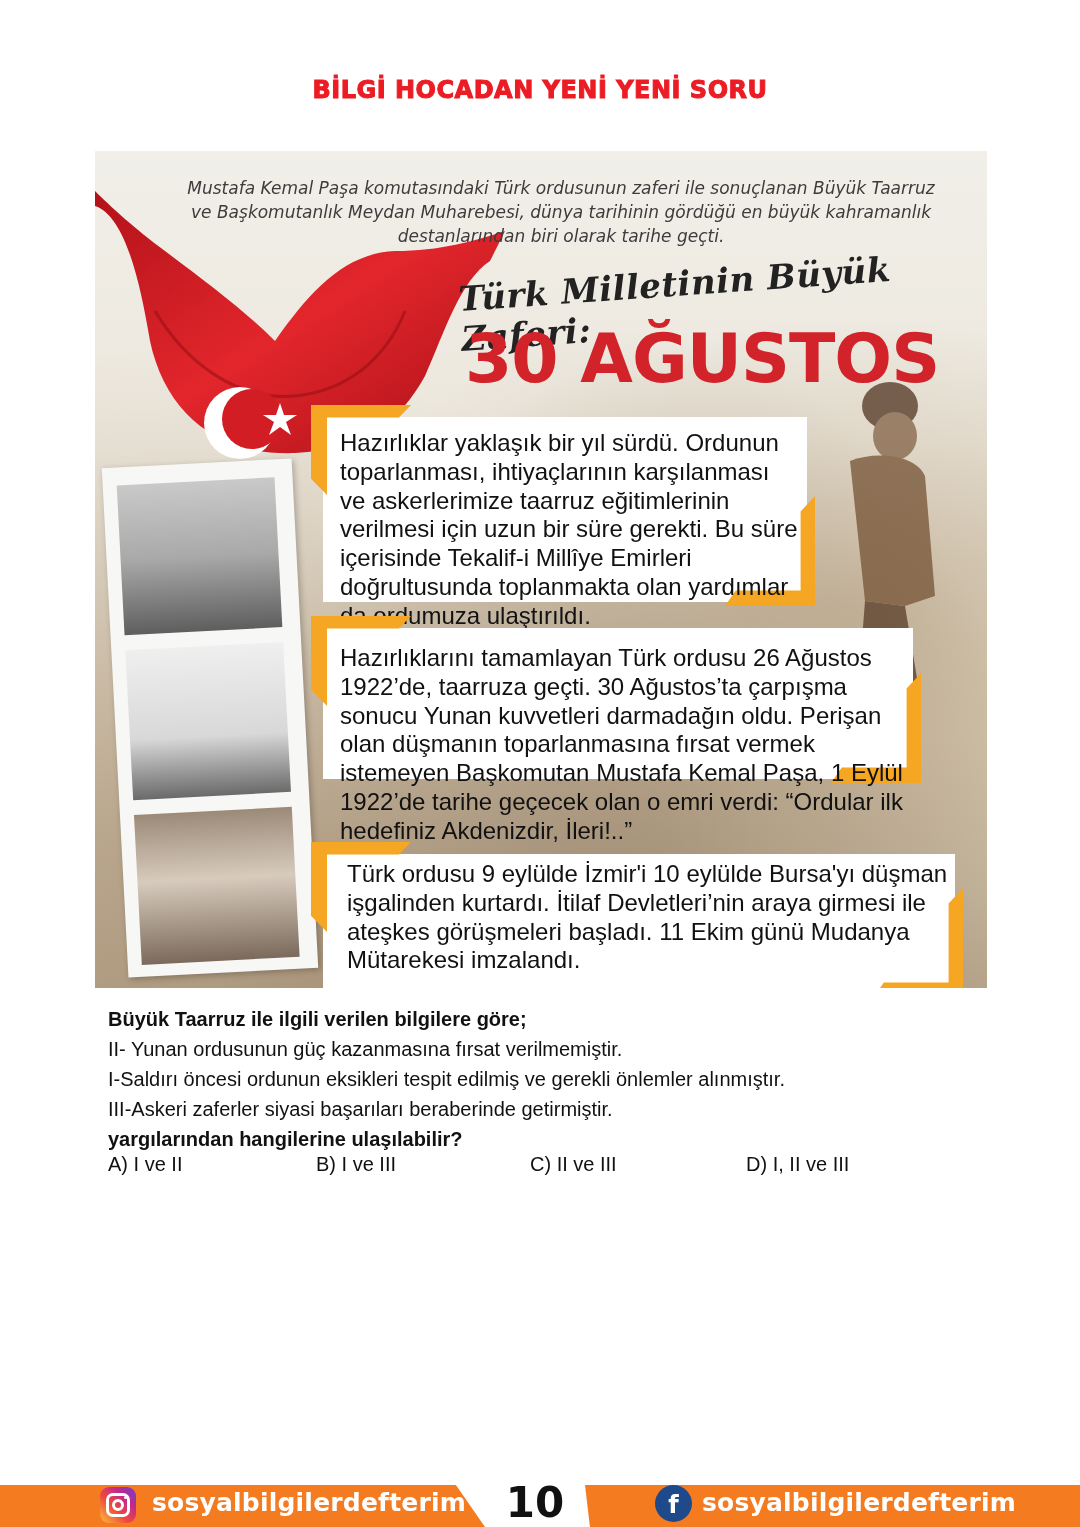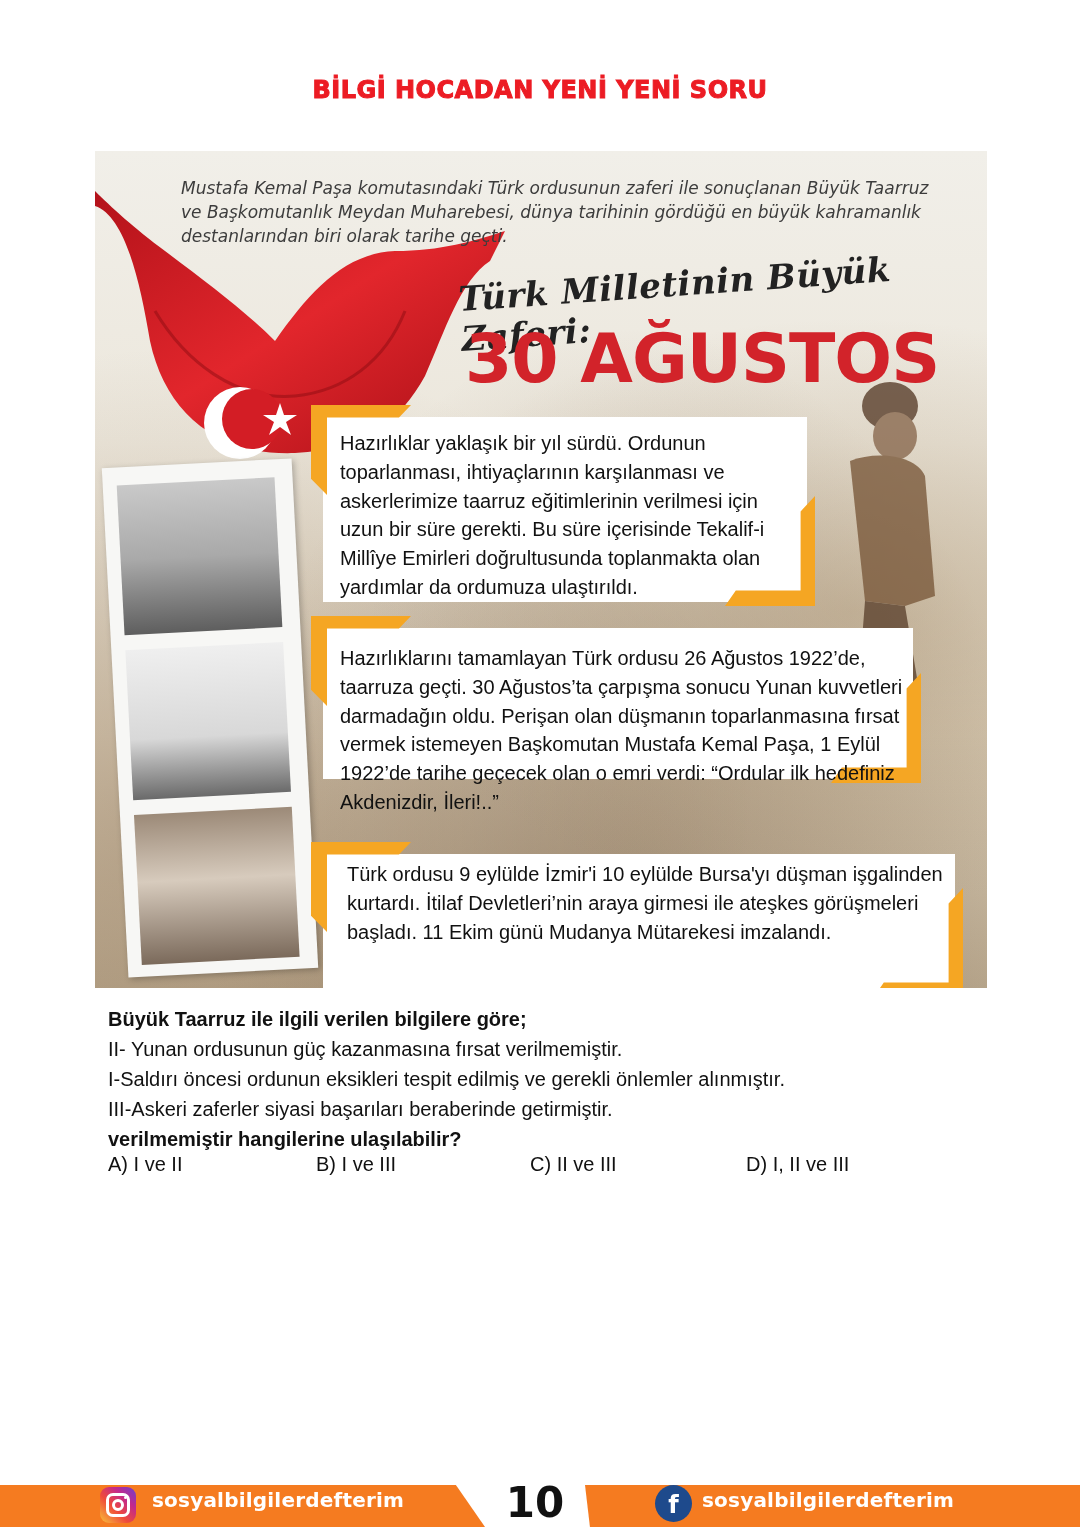--- a/index.html
+++ b/index.html
@@ -15,21 +15,21 @@
   .poster {
     position: absolute; left: 95px; top: 151px; width: 892px; height: 837px; overflow: hidden;
     background:
       radial-gradient(ellipse at 85% 55%, rgba(150,120,80,0.35) 0%, rgba(150,120,80,0) 45%),
       radial-gradient(ellipse at 60% 95%, rgba(120,95,70,0.45) 0%, rgba(120,95,70,0) 55%),
       radial-gradient(ellipse at 10% 80%, rgba(140,110,80,0.35) 0%, rgba(140,110,80,0) 50%),
       linear-gradient(180deg, #f1efe9 0%, #ece7dc 35%, #d9cdb8 70%, #b9a88e 100%);
   }
 
   .poster-intro {
-    position: absolute; right: 46px; top: 25px; width: 760px; text-align: left;
+    position: absolute; right: 46px; top: 25px; width: 760px; text-align: center;
     font-family: "DejaVu Sans", sans-serif; font-style: italic; font-size: 17px; line-height: 24px;
     color: #3c3c3c;
   }
 
   .flag { position: absolute; left: 0; top: 40px; width: 430px; height: 290px; }
 
   .script-title {
     position: absolute; left: 365px; top: 128px; width: 500px;
     font-family: "DejaVu Serif", serif; font-style: italic; font-weight: bold;
     font-size: 34px; color: #222; transform: rotate(-4deg); transform-origin: left center;
@@ -47,21 +47,21 @@
     position: absolute; left: 20px; top: 312px; width: 190px; height: 510px;
     background: #f7f7f5; transform: rotate(-3deg); transform-origin: center;
     box-shadow: 2px 2px 6px rgba(0,0,0,0.25);
   }
   .photo { position: absolute; left: 14px; width: 158px; height: 150px; overflow: hidden; }
   .photo.p1 { top: 18px; background: linear-gradient(180deg, #c9c9c9 0%, #a9a9a9 50%, #5e5e5e 100%); }
   .photo.p2 { top: 183px; background: linear-gradient(180deg, #efefef 0%, #d8d8d8 60%, #6a6a6a 100%); }
   .photo.p3 { top: 348px; background: linear-gradient(180deg, #9c8a78 0%, #d7cbbd 45%, #7b6a5b 100%); }
 
   .info-box { position: absolute; background: #ffffff; }
-  .info-box .txt { position: absolute; font-family: "Liberation Sans", sans-serif; font-size: 20px; line-height: 28.8px; color: #111; }
+  .info-box .txt { position: absolute; font-family: "Liberation Sans", sans-serif; font-size: 24px; line-height: 28.8px; color: #111; }
   .info-box .ctl {
     position: absolute; left: -12px; top: -12px; width: 100px; height: 90px;
     background: #f5a623;
     clip-path: polygon(0 0, 100% 0, 88% 14%, 16% 14%, 16% 100%, 0 82%);
   }
   .info-box .cbr {
     position: absolute; right: -8px; bottom: -4px; width: 90px; height: 110px;
     background: #f5a623;
     clip-path: polygon(100% 0, 100% 100%, 0 100%, 12% 86%, 84% 86%, 84% 14%);
   }
@@ -81,21 +81,21 @@
   .footer-left {
     position: absolute; left: 0; top: 1485px; width: 485px; height: 42px; background: #f57b20;
     clip-path: polygon(0 0, 94% 0, 100% 100%, 0 100%);
   }
   .footer-right {
     position: absolute; left: 585px; top: 1485px; width: 495px; height: 42px; background: #f57b20;
     clip-path: polygon(0 0, 100% 0, 100% 100%, 1% 100%);
   }
   .footer-label {
     position: absolute; top: 1488px; font-family: "DejaVu Sans", sans-serif; font-weight: bold;
-    font-size: 20px; color: #ffffff; letter-spacing: 0.2px;
+    font-size: 25px; color: #ffffff; letter-spacing: 0.2px;
   }
   .page-number {
     position: absolute; left: 485px; top: 1478px; width: 100px; text-align: center;
     font-family: "DejaVu Sans", sans-serif; font-weight: bold; font-size: 42px; color: #111;
   }
   .ig-icon {
     position: absolute; left: 100px; top: 1487px; width: 36px; height: 36px; border-radius: 9px;
     background: linear-gradient(45deg, #f9c13a 0%, #ef4a3a 40%, #c1288e 70%, #6b3fd0 100%);
   }
   .ig-icon .ring { position: absolute; left: 6px; top: 6px; width: 24px; height: 24px; border: 3px solid #fff; border-radius: 7px; }
@@ -162,21 +162,21 @@
     <div class="cbr"></div>
     <div class="txt">Türk ordusu 9 eylülde İzmir'i 10 eylülde Bursa'yı düşman işgalinden kurtardı. İtilaf Devletleri’nin araya girmesi ile ateşkes görüşmeleri  başladı. 11 Ekim günü Mudanya Mütarekesi imzalandı.</div>
   </div>
 </div>
 
 <div class="question">
   <div class="stem">Büyük Taarruz ile ilgili verilen bilgilere göre;</div>
   <div>II- Yunan ordusunun güç kazanmasına fırsat verilmemiştir.</div>
   <div>I-Saldırı öncesi ordunun eksikleri tespit edilmiş ve gerekli önlemler alınmıştır.</div>
   <div>III-Askeri zaferler siyasi başarıları beraberinde getirmiştir.</div>
-  <div class="stem">verilmemiştir hangilerine ulaşılabilir?</div>
+  <div class="stem">yargılarından hangilerine ulaşılabilir?</div>
 </div>
 
 <div class="options">
   <span class="opt" style="left:0px;">A) I ve II</span>
   <span class="opt" style="left:208px;">B) I ve III</span>
   <span class="opt" style="left:422px;text-align:right;">C) II ve III</span>
   <span class="opt" style="left:638px;">D) I, II ve III</span>
 </div>
 
 <div class="footer-left"></div>

